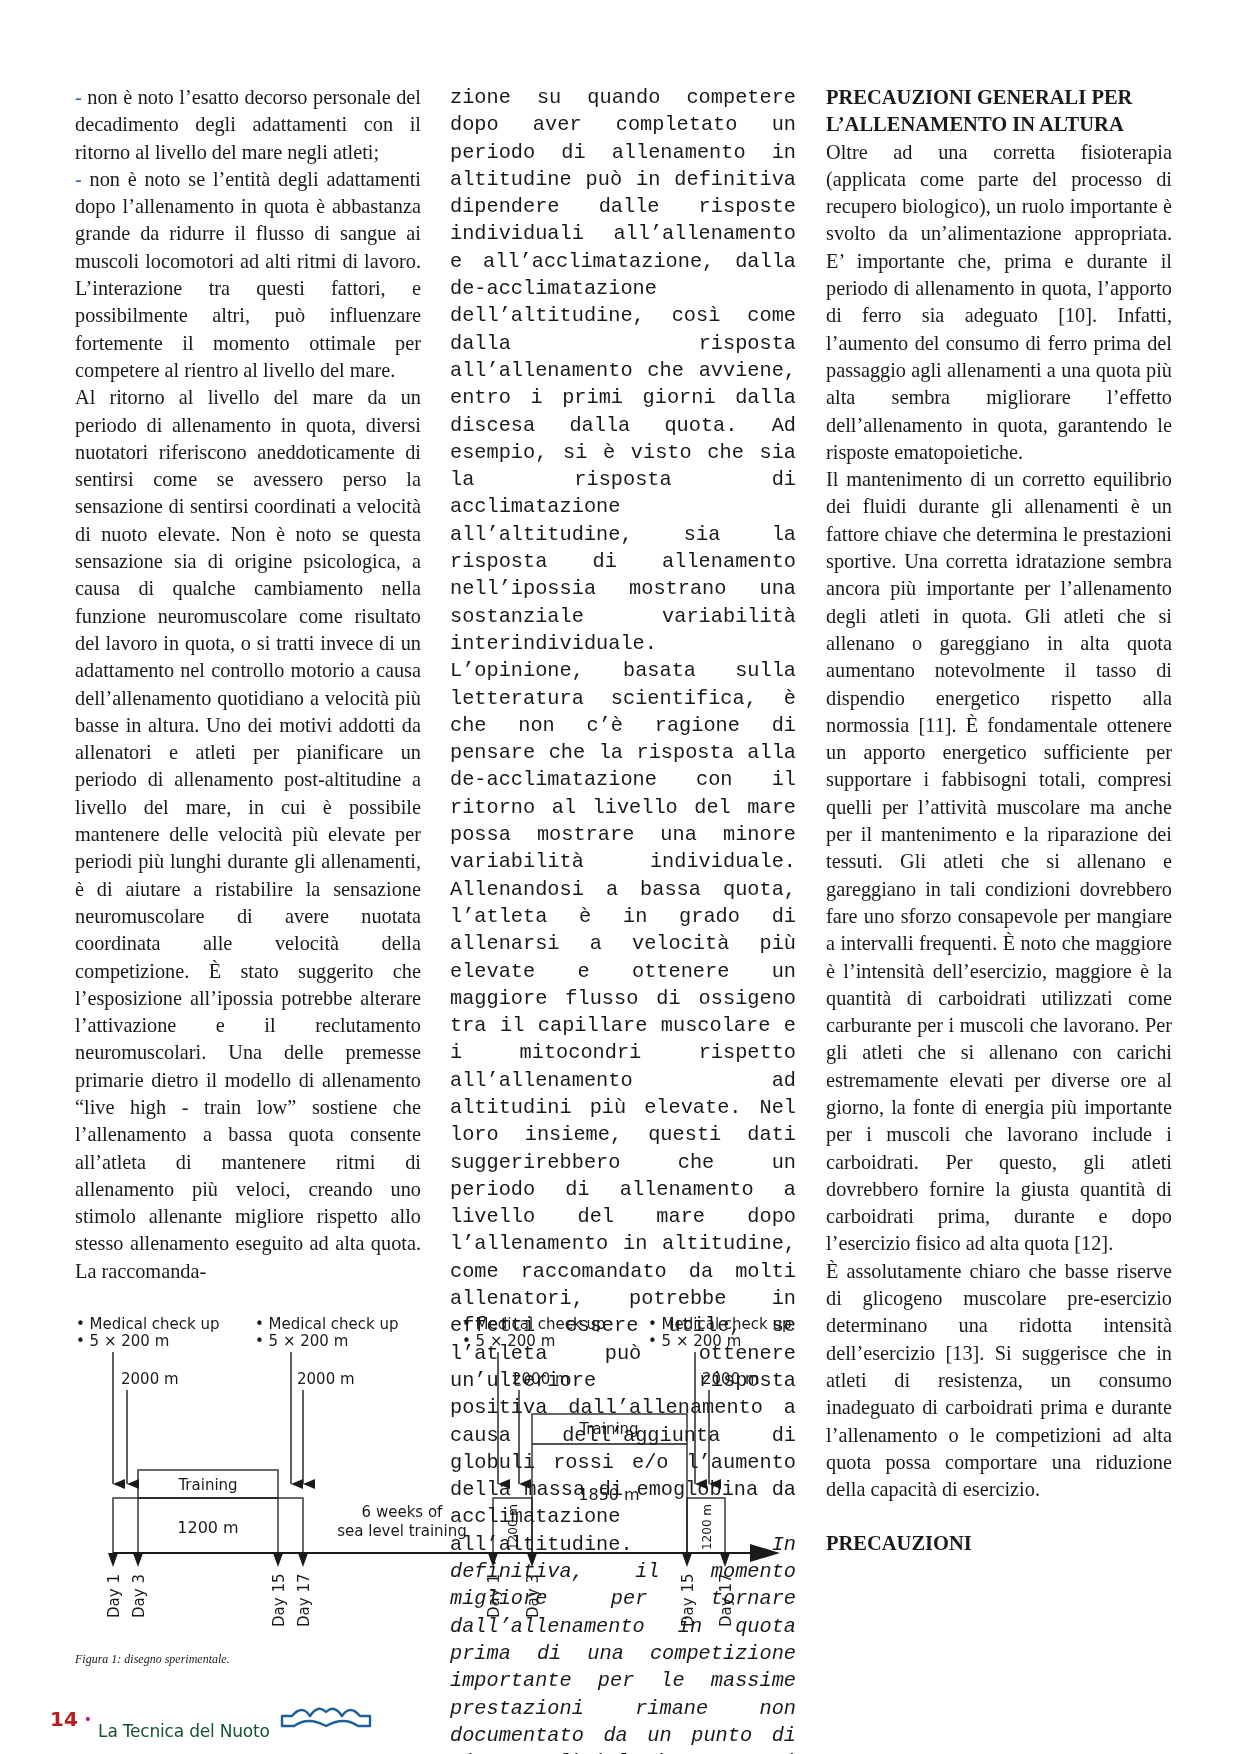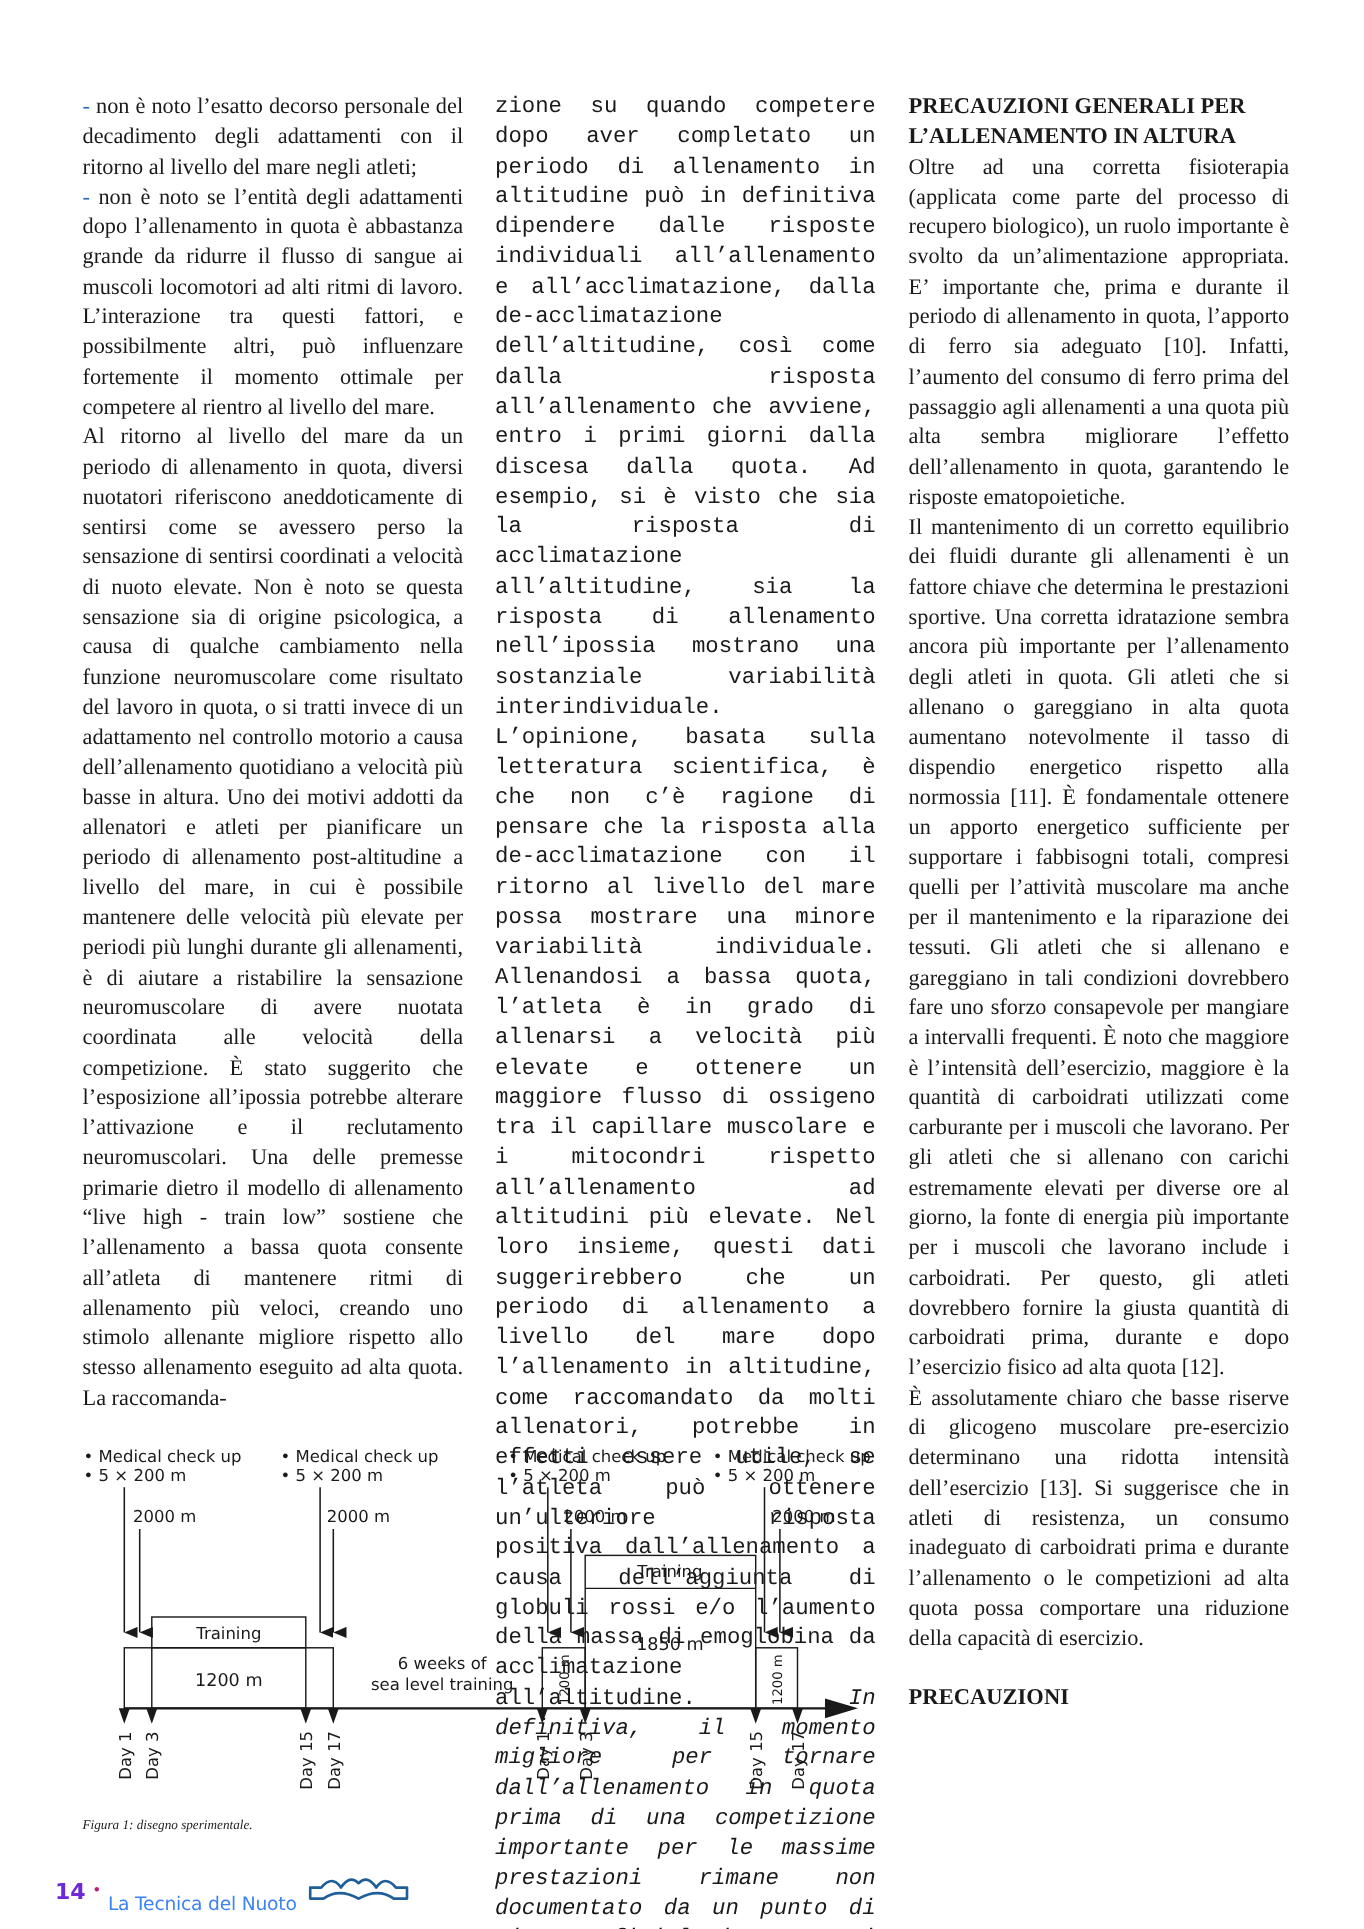--- a/index.html
+++ b/index.html
@@ -13,23 +13,23 @@
   #col3 { left: 826px; }
   .dash { color: #2b6cb0; }
   .heading { font-weight: bold; text-align: left; font-size: 20.5px; line-height: 27.3px; margin: 0; }
   .it { font-style: italic; }
   .fig { position: absolute; left: 0; top: 0; width: 1240px; height: 1754px; pointer-events: none; }
   .fig text { font-family: "DejaVu Sans", sans-serif; fill: #1a1a1a; }
   #caption { position: absolute; left: 75px; top: 1652px; font-family: "Liberation Serif", serif;
              font-style: italic; font-size: 12px; }
   #footer { position: absolute; left: 50px; top: 1697px; display: flex; align-items: center; gap: 6px;
             font-family: "DejaVu Sans", sans-serif; }
-  #page-num { font-weight: bold; font-size: 20px; color: #6d28d9; }
+  #page-num { font-weight: bold; font-size: 20px; color: #b91c1c; }
   #footer-bullet { color: #c2187a; font-size: 14px; }
-  #journal-name { color: #3b82f6; font-size: 17px; letter-spacing: -0.2px; margin-top: 24px; }
+  #journal-name { color: #14532d; font-size: 17px; letter-spacing: -0.2px; margin-top: 24px; }
   #wave-logo { margin-left: 4px; }
 </style>
 </head>
 <body>
 
 <div class="col" id="col1">
   <p><span class="dash">-</span><span> non è noto l’esatto decorso personale del decadimento degli adattamenti con il ritorno al livello del mare negli atleti;</span></p>
   <p><span class="dash">-</span><span> non è noto se l’entità degli adattamenti dopo l’allenamento in quota è abbastanza grande da ridurre il flusso di sangue ai muscoli locomotori ad alti ritmi di lavoro. L’interazione tra questi fattori, e possibilmente altri, può influenzare fortemente il momento ottimale per competere al rientro al livello del mare.</span></p>
   <p><span>Al ritorno al livello del mare da un periodo di allenamento in quota, diversi nuotatori riferiscono aneddoticamente di sentirsi come se avessero perso la sensazione di sentirsi coordinati a velocità di nuoto elevate. Non è noto se questa sensazione sia di origine psicologica, a causa di qualche cambiamento nella funzione neuromuscolare come risultato del lavoro in quota, o si tratti invece di un adattamento nel controllo motorio a causa dell’allenamento quotidiano a velocità più basse in altura. Uno dei motivi addotti da allenatori e atleti per pianificare un periodo di allenamento post-altitudine a livello del mare, in cui è possibile mantenere delle velocità più elevate per periodi più lunghi durante gli allenamenti, è di aiutare a ristabilire la sensazione neuromuscolare di avere nuotata coordinata alle velocità della competizione. È stato suggerito che l’esposizione all’ipossia potrebbe alterare l’attivazione e il reclutamento neuromuscolari. Una delle premesse primarie dietro il modello di allenamento “live high - train low” sostiene che l’allenamento a bassa quota consente all’atleta di mantenere ritmi di allenamento più veloci, creando uno stimolo allenante migliore rispetto allo stesso allenamento eseguito ad alta quota. La raccomanda-</span></p>
 </div>

